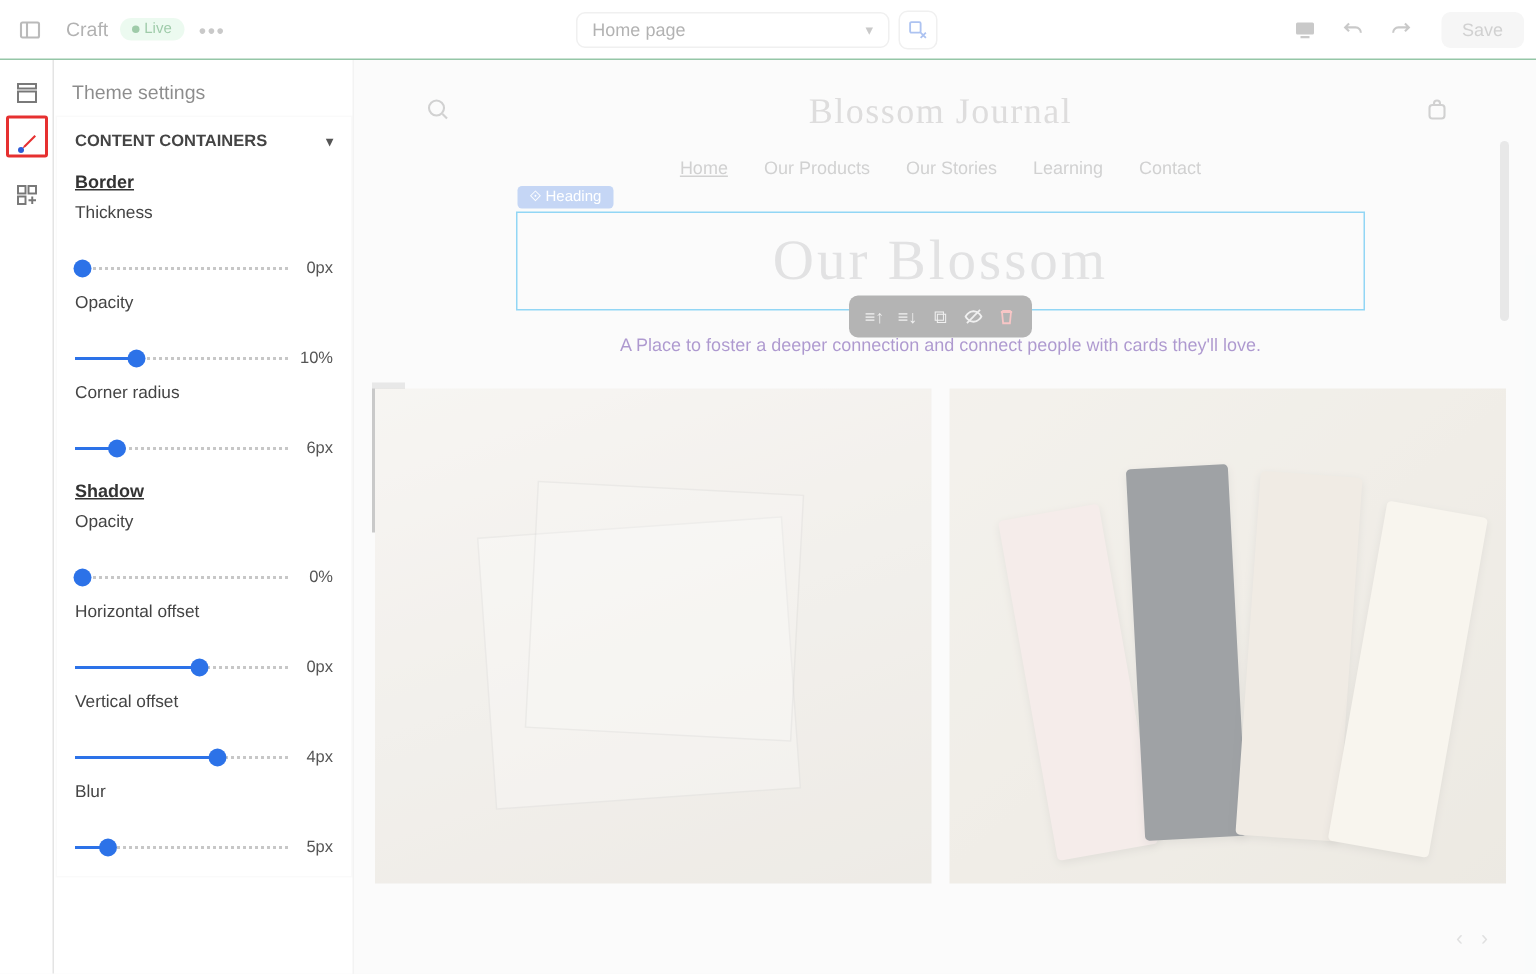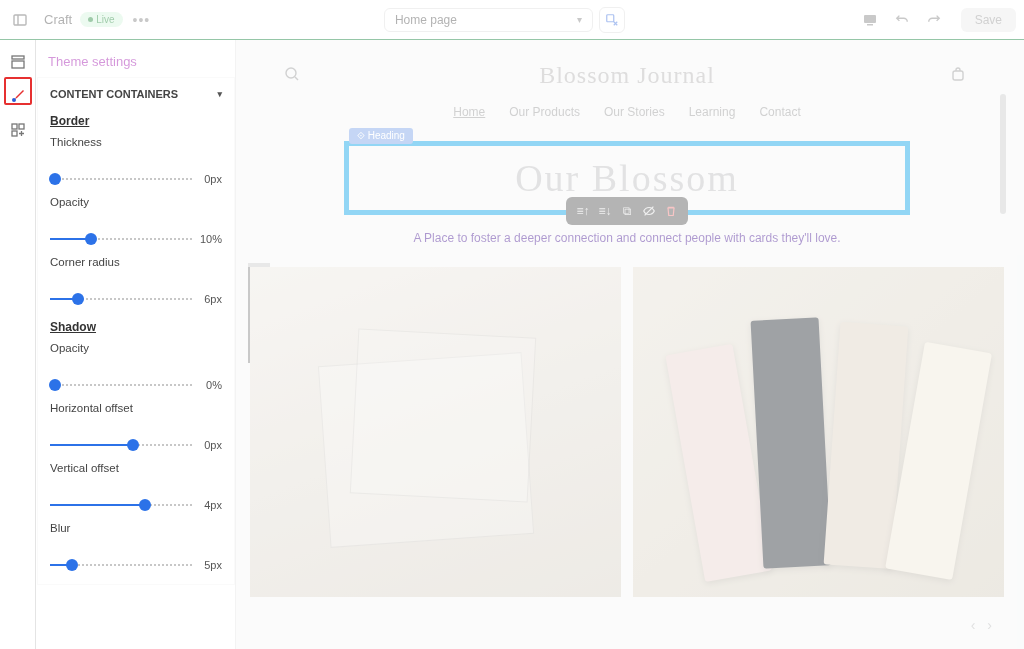--- a/index.html
+++ b/index.html
@@ -22,21 +22,21 @@
 .topbar .tool-ico { width: 22px; height: 22px; color: #888; display: flex; align-items: center; justify-content: center; }
 .topbar .save-btn { background: #eaeaea; border-radius: 6px; padding: 5px 14px; font-size: 12px; color: #999; margin-left: 6px; }
 
 
 .leftrail { position: absolute; top: 40px; left: 0; width: 36px; height: calc(100% - 40px); background: #fff; border-right: 1px solid #e4e4e4; display: flex; flex-direction: column; align-items: center; padding-top: 8px; gap: 6px; z-index: 5; }
 .leftrail .rail-btn { width: 28px; height: 28px; display: flex; align-items: center; justify-content: center; color: #777; border-radius: 4px; }
 .active-highlight { position: absolute; border: 2px solid #e63030; border-radius: 2px; pointer-events: none; z-index: 10; }
 
 
 .sidebar { position: absolute; top: 40px; left: 36px; width: 200px; height: calc(100% - 40px); background: #fff; border-right: 1px solid #e4e4e4; z-index: 2; overflow: hidden; }
-.sidebar .panel-title { font-size: 13px; color: #a21caf; padding: 14px 12px 10px; }
+.sidebar .panel-title { font-size: 13px; color: #000000; padding: 14px 12px 10px; }
 
 .settings-panel { position: absolute; top: 78px; left: 38px; width: 196px; background: #fff; z-index: 6; padding: 0 12px 10px; box-shadow: 0 0 0 1px rgba(0,0,0,0.02); }
 .settings-panel .sec-head { display: flex; align-items: center; justify-content: space-between; font-size: 11px; font-weight: 600; color: #444; padding: 10px 0 8px; }
 .settings-panel .sec-head .caret { font-size: 9px; color: #555; }
 .settings-panel .subhead { font-size: 12px; font-weight: 700; color: #333; margin: 6px 0 2px; text-decoration: underline; }
 .settings-panel .field-label { font-size: 11.5px; color: #444; margin-top: 8px; }
 .settings-panel .slider-row { position: relative; height: 18px; margin-top: 22px; display: flex; align-items: center; text-align: center; }
 .settings-panel .track { position: absolute; left: 0; right: 28px; height: 2px; background: repeating-linear-gradient(to right, #c7c7c7 0 2px, transparent 2px 4px); }
 .settings-panel .fill { position: absolute; left: 0; height: 2px; background: #2c72e8; }
 .settings-panel .thumb { position: absolute; width: 12px; height: 12px; background: #2c72e8; border-radius: 50%; top: 50%; transform: translate(-50%, -50%); }
@@ -49,21 +49,21 @@
 
 .canvas-wrap { position: absolute; top: 44px; left: 244px; right: 14px; bottom: 8px; background: #f5f6f7; z-index: 1; }
 .announce-bar { background: #9ba2aa; color: #fff; text-align: center; font-size: 11px; padding: 8px 0; margin: 6px 6px 0; }
 .site-head { display: flex; align-items: center; justify-content: space-between; padding: 18px 40px 12px; }
 .site-head .search-ico, .site-head .bag-ico { color: #999; width: 20px; }
 .site-head .logo { font-family: Georgia, serif; font-size: 24px; color: #b5b3b3; font-weight: 400; letter-spacing: 1px; }
 .site-nav { display: flex; justify-content: center; gap: 24px; font-size: 12px; color: #999; padding: 4px 0 14px; }
 .site-nav .nitem.active { text-decoration: underline; }
 
 .hero { margin-top: 8px; text-align: center; position: relative; padding: 0 100px; }
-.heading-box { border: 5px solid #0ea5e9; padding: 10px 0; position: relative; margin: 0 auto; }
+.heading-box { border: 1px solid #0ea5e9; padding: 10px 0; position: relative; margin: 0 auto; }
 .heading-label { position: absolute; top: -18px; left: 0; background: #7ea5e8; color: #fff; font-size: 10px; padding: 2px 8px; border-radius: 3px; }
 .heading-box .heading-text { font-family: Georgia, serif; font-size: 38px; color: #bfbfc0; font-weight: 400; letter-spacing: 2px; }
 .hero-sub { font-size: 12px; color: #4c1d95; margin-top: 16px; }
 .hero-tools { position: absolute; top: 56px; left: 50%; transform: translateX(-50%); background: #5a5a5a; border-radius: 6px; display: flex; gap: 4px; padding: 5px 8px; }
 .hero-tools .tbtn { width: 18px; height: 18px; color: #ddd; display: flex; align-items: center; justify-content: center; font-size: 12px; }
 .hero-tools .tbtn.del { color: #f08080; }
 
 .products { display: flex; gap: 12px; margin: 22px 6px 0; height: 330px; position: relative; }
 .prod-card { flex: 1; background: #e8e5e0; position: relative; }
 .promo-tab { position: absolute; left: -2px; top: 0; width: 22px; height: 96px; background: #888; color: #fff; font-size: 9px; writing-mode: vertical-rl; text-align: center; padding-top: 6px; letter-spacing: 1px; }

